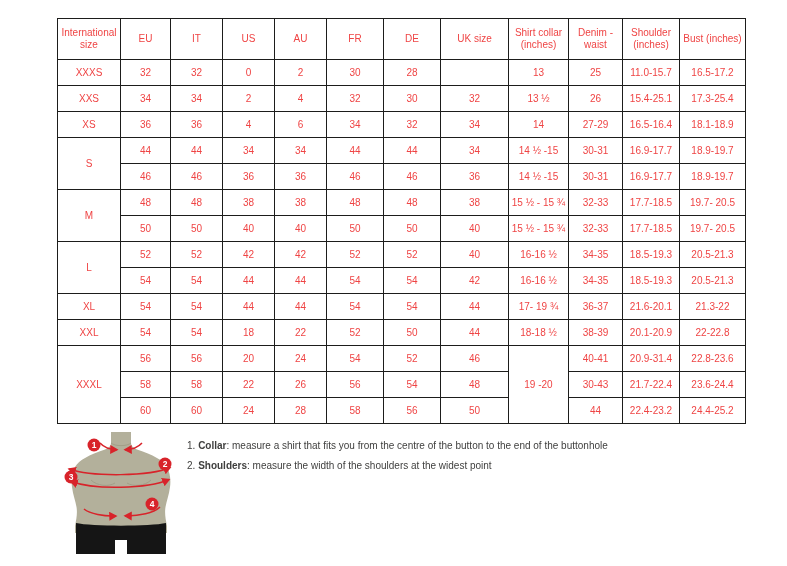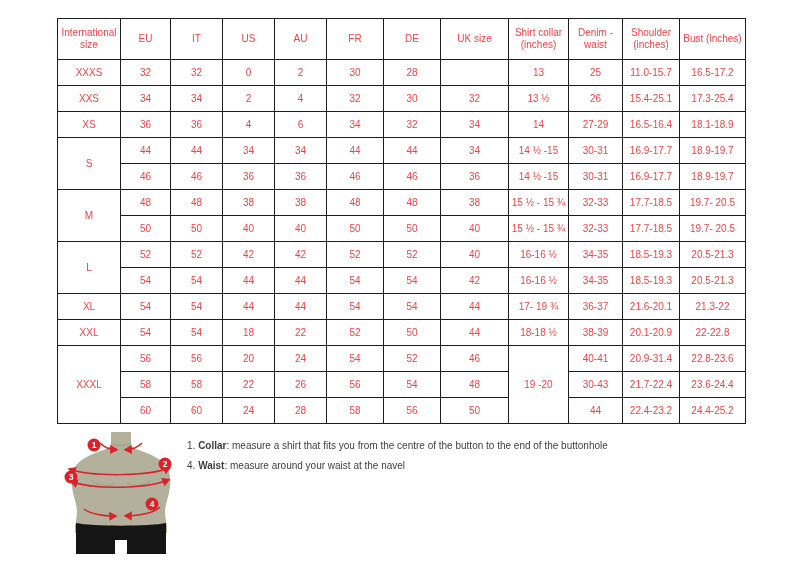--- a/index.html
+++ b/index.html
@@ -312,19 +312,19 @@
         </g>
       </svg>
     </div>
 
     <ol class="instructions">
       <li>
         <span>1.</span>
         <span class="term">Collar</span><span>: measure a shirt that fits you from the centre of the button to the end of the buttonhole</span>
       </li>
       <li>
-        <span>4.</span>
-        <span class="term">Waist</span><span>: measure around your waist at the navel</span>
+        <span>2.</span>
+        <span class="term">Shoulders</span><span>: measure the width of the shoulders at the widest point</span>
       </li>
     </ol>
 
   </div>
 </div>
 
 </body></html>

